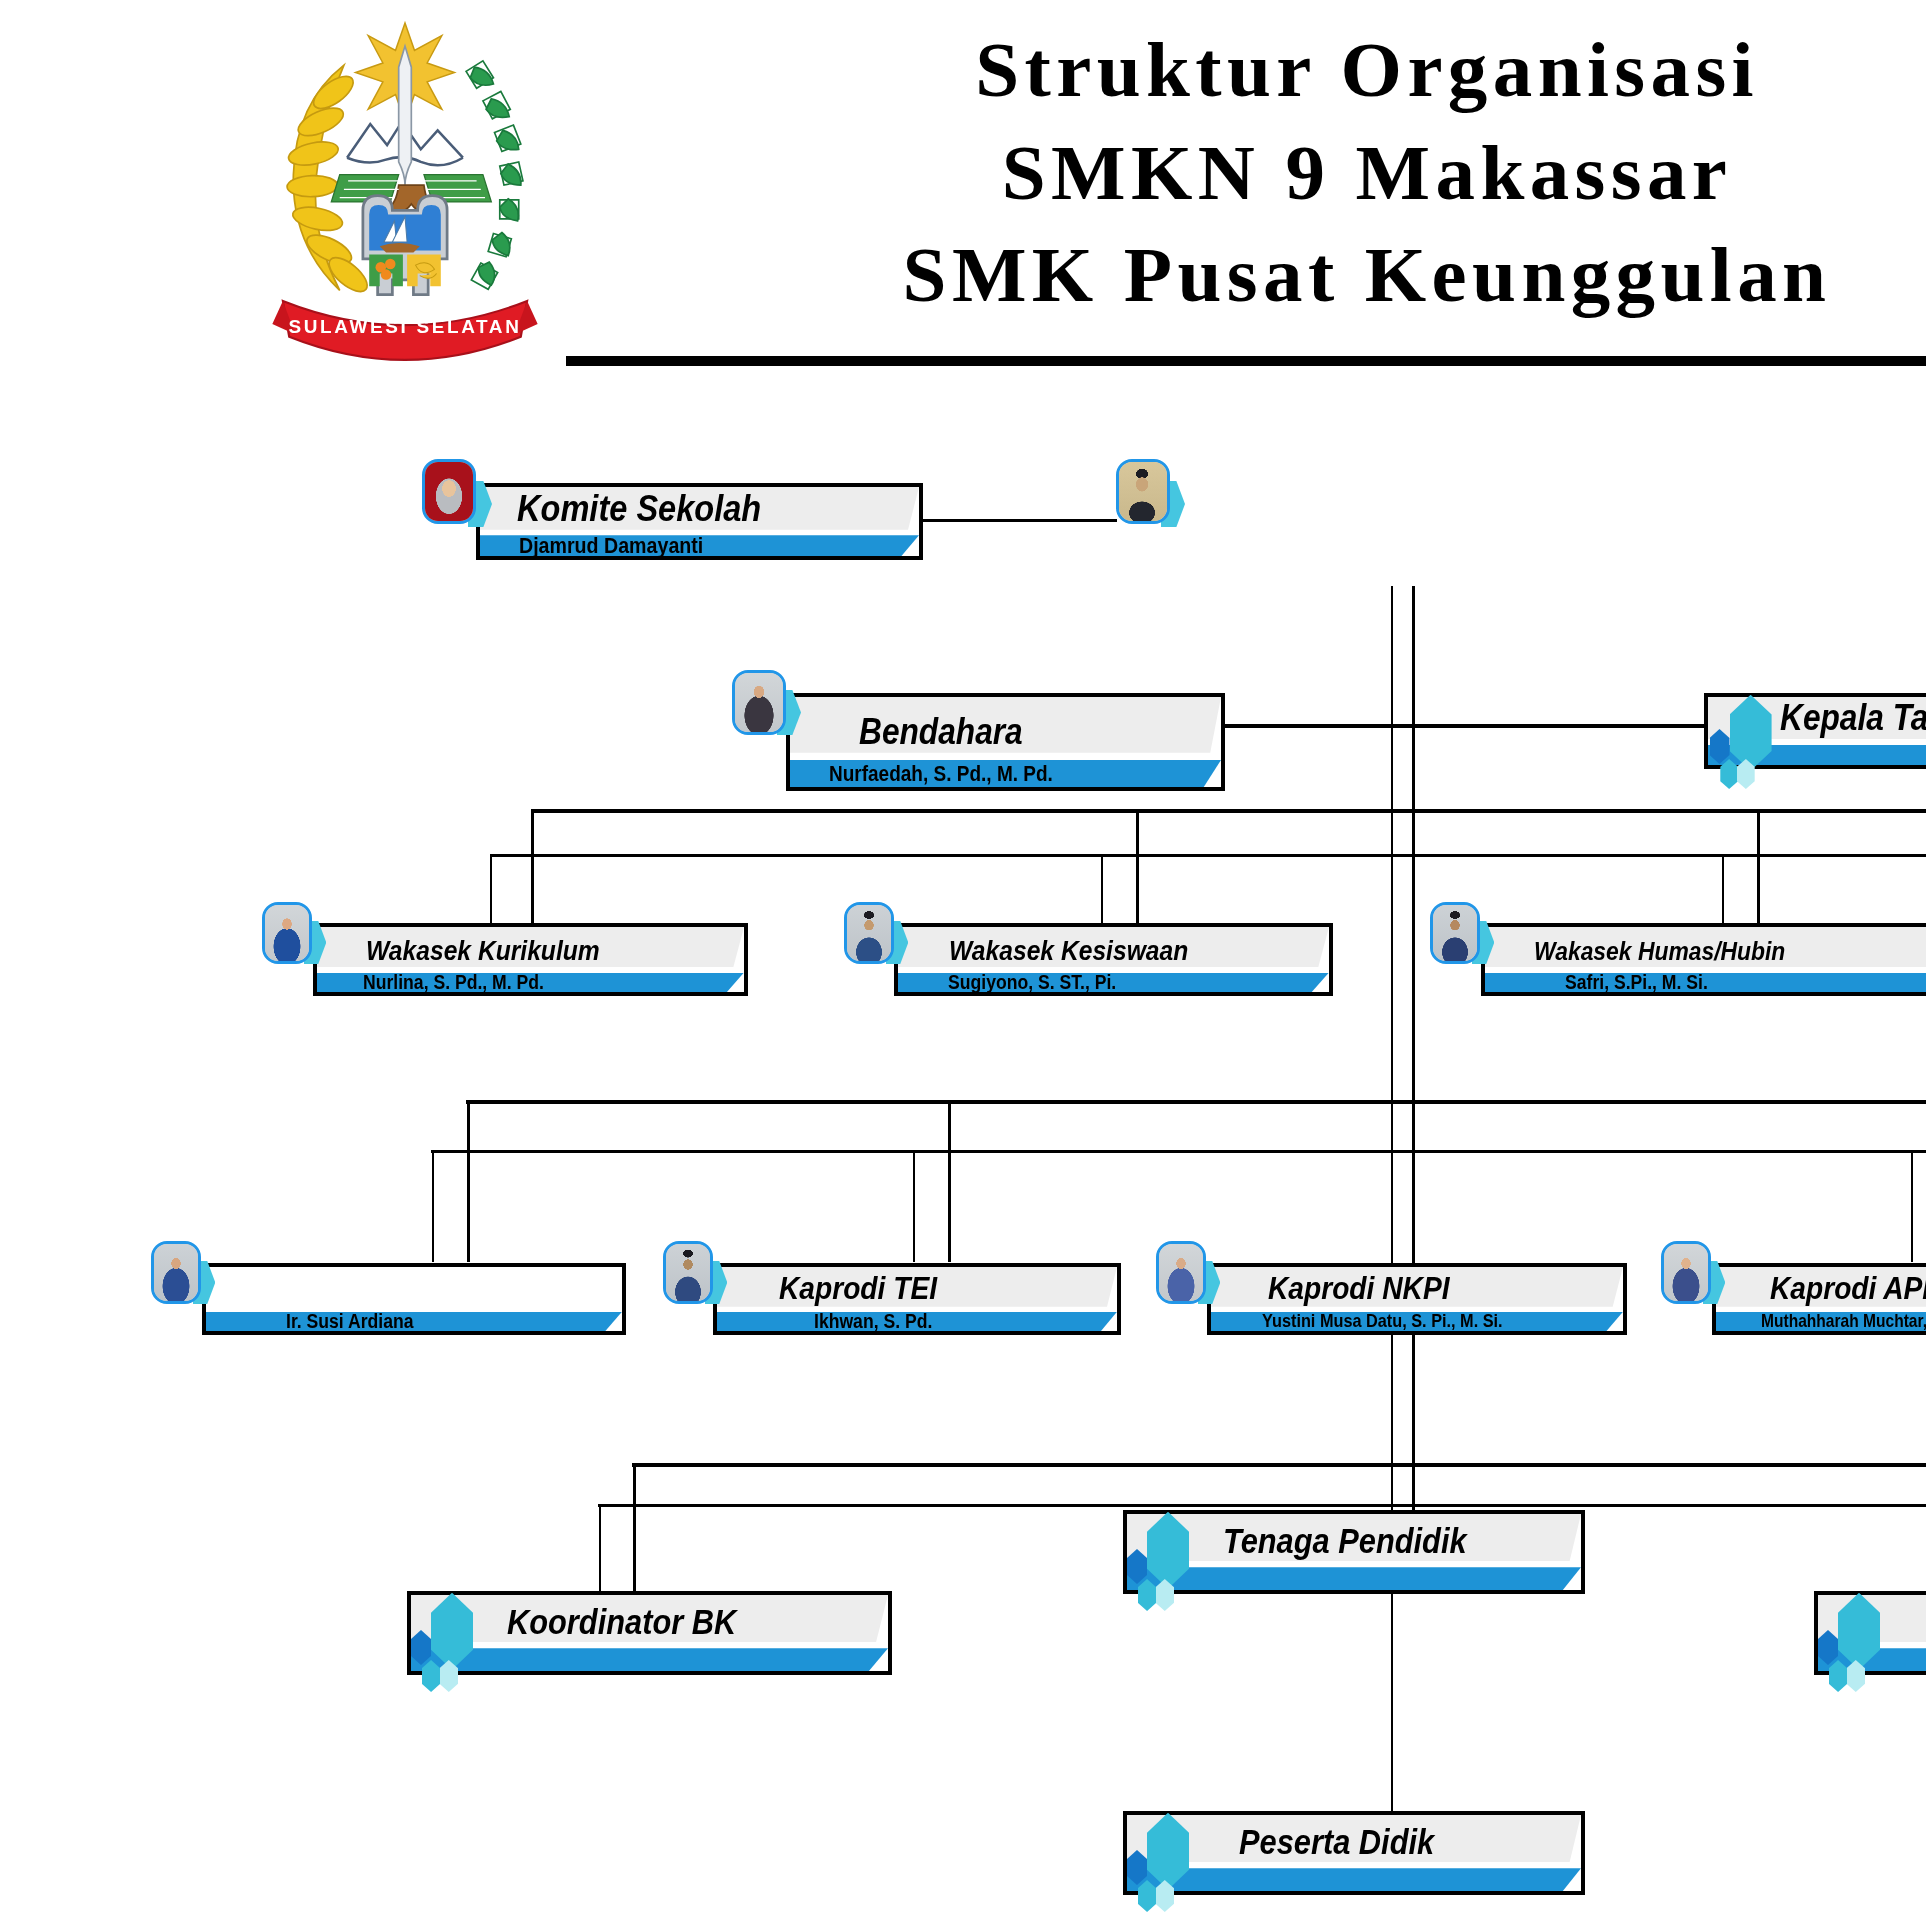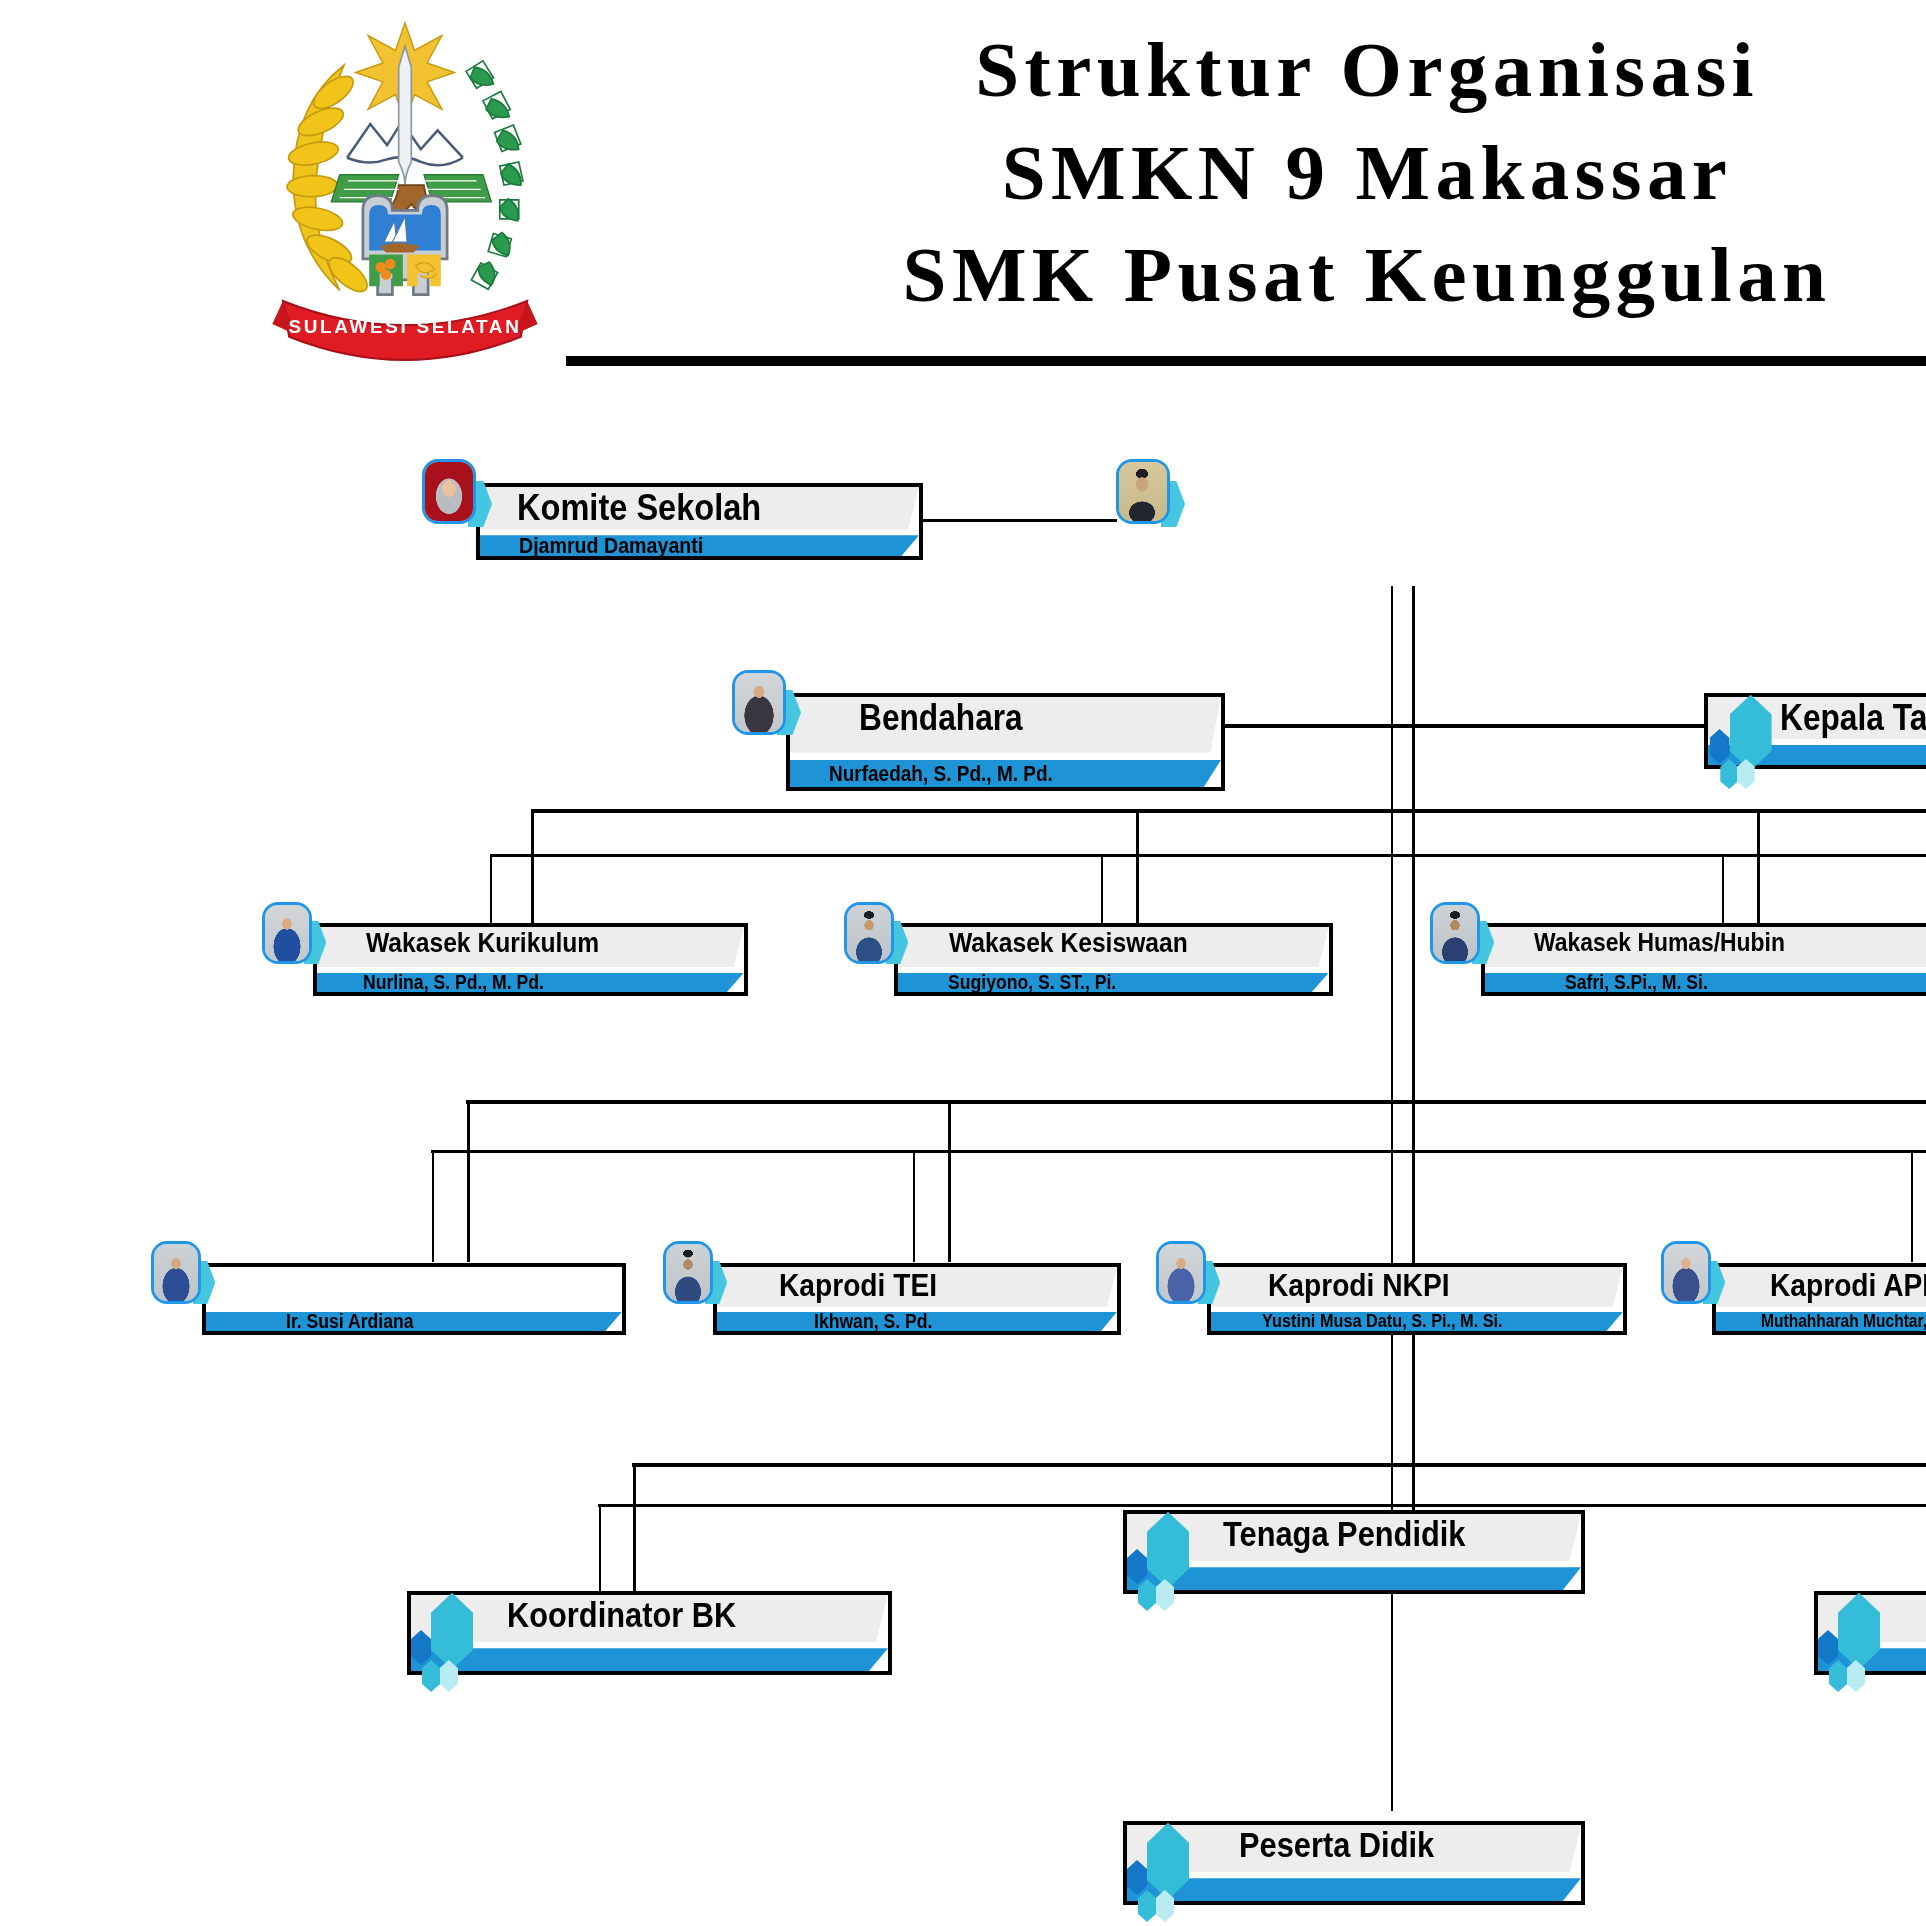--- a/index.html
+++ b/index.html
@@ -41,21 +41,21 @@
     position:absolute;
     border:4.2px solid #000;
     background:#ffffff;
     overflow:visible;
   }
   .card-inner { position:relative; width:100%; height:100%; }
   .band-title {
     position:absolute; left:0; top:0; right:0; height:62%;
     background:#ededed;
     clip-path: polygon(0 0, 100% 0, 97.5% 100%, 0 100%);
-    display:flex; align-items:flex-start;
+    display:flex; align-items:flex-end;font-style:italic;
   }
   .band-name {
     position:absolute; left:0; bottom:0; right:0; height:30%;
     background:#1e93d6;
     clip-path: polygon(0 0, 100% 0, 96% 100%, 0 100%);
     display:flex; align-items:center;
   }
   .card.nophoto .band-title { height:62%; }
   .card-title {
     font-family:"Liberation Sans Narrow","Liberation Sans",sans-serif;
@@ -497,21 +497,21 @@
         <div class="hex" style="left:10.8px; top:65px; width:18.5px; height:32px;">
             <i style="background:#35bcd8"></i>
           </div>
         <div class="hex" style="left:28.5px; top:65px; width:18.5px; height:32px;">
             <i style="background:#b8ecf2"></i>
           </div>
       </div>
     </div>
   </div>
 
-  <div class="card nophoto" style="left:1123px; top:1811px; width:462px; height:84px;margin-top:10px;">
+  <div class="card nophoto" style="left:1123px; top:1811px; width:462px; height:84px;">
     <div class="card-inner">
       <div class="band-title">
         <span class="card-title" style="font-size:35px; margin-left:112px;">Peserta Didik</span>
       </div>
       <div class="band-name">
         <span class="card-name" style="font-size:21px; margin-left:46px;"></span>
       </div>
       <div class="hexdeco" style="left:0; top:0; width:92px; height:100%;">
         <div class="hex" style="left:20px; top:-2.3px; width:42px; height:77px;">
             <i style="background:#35bcd8"></i>

